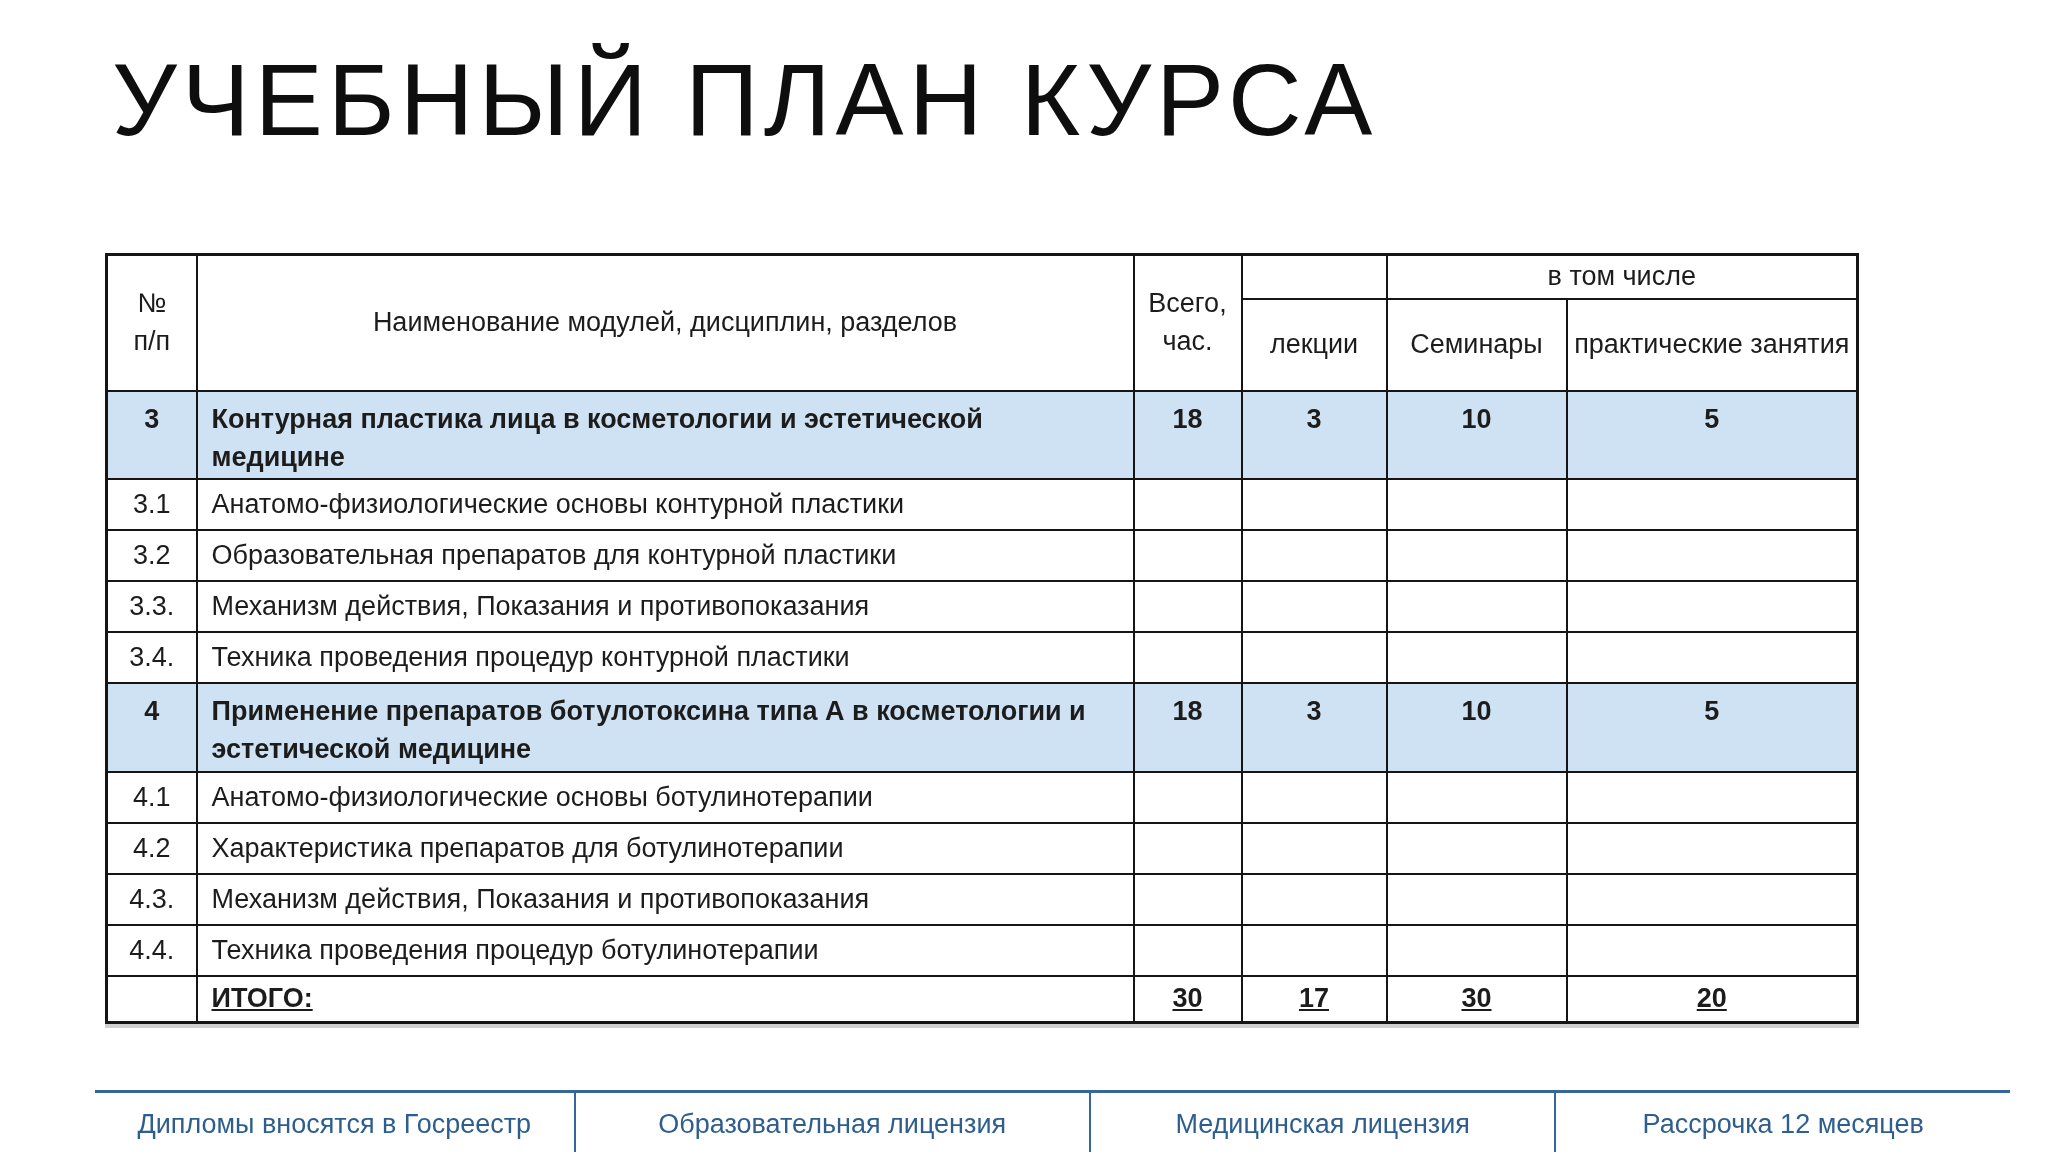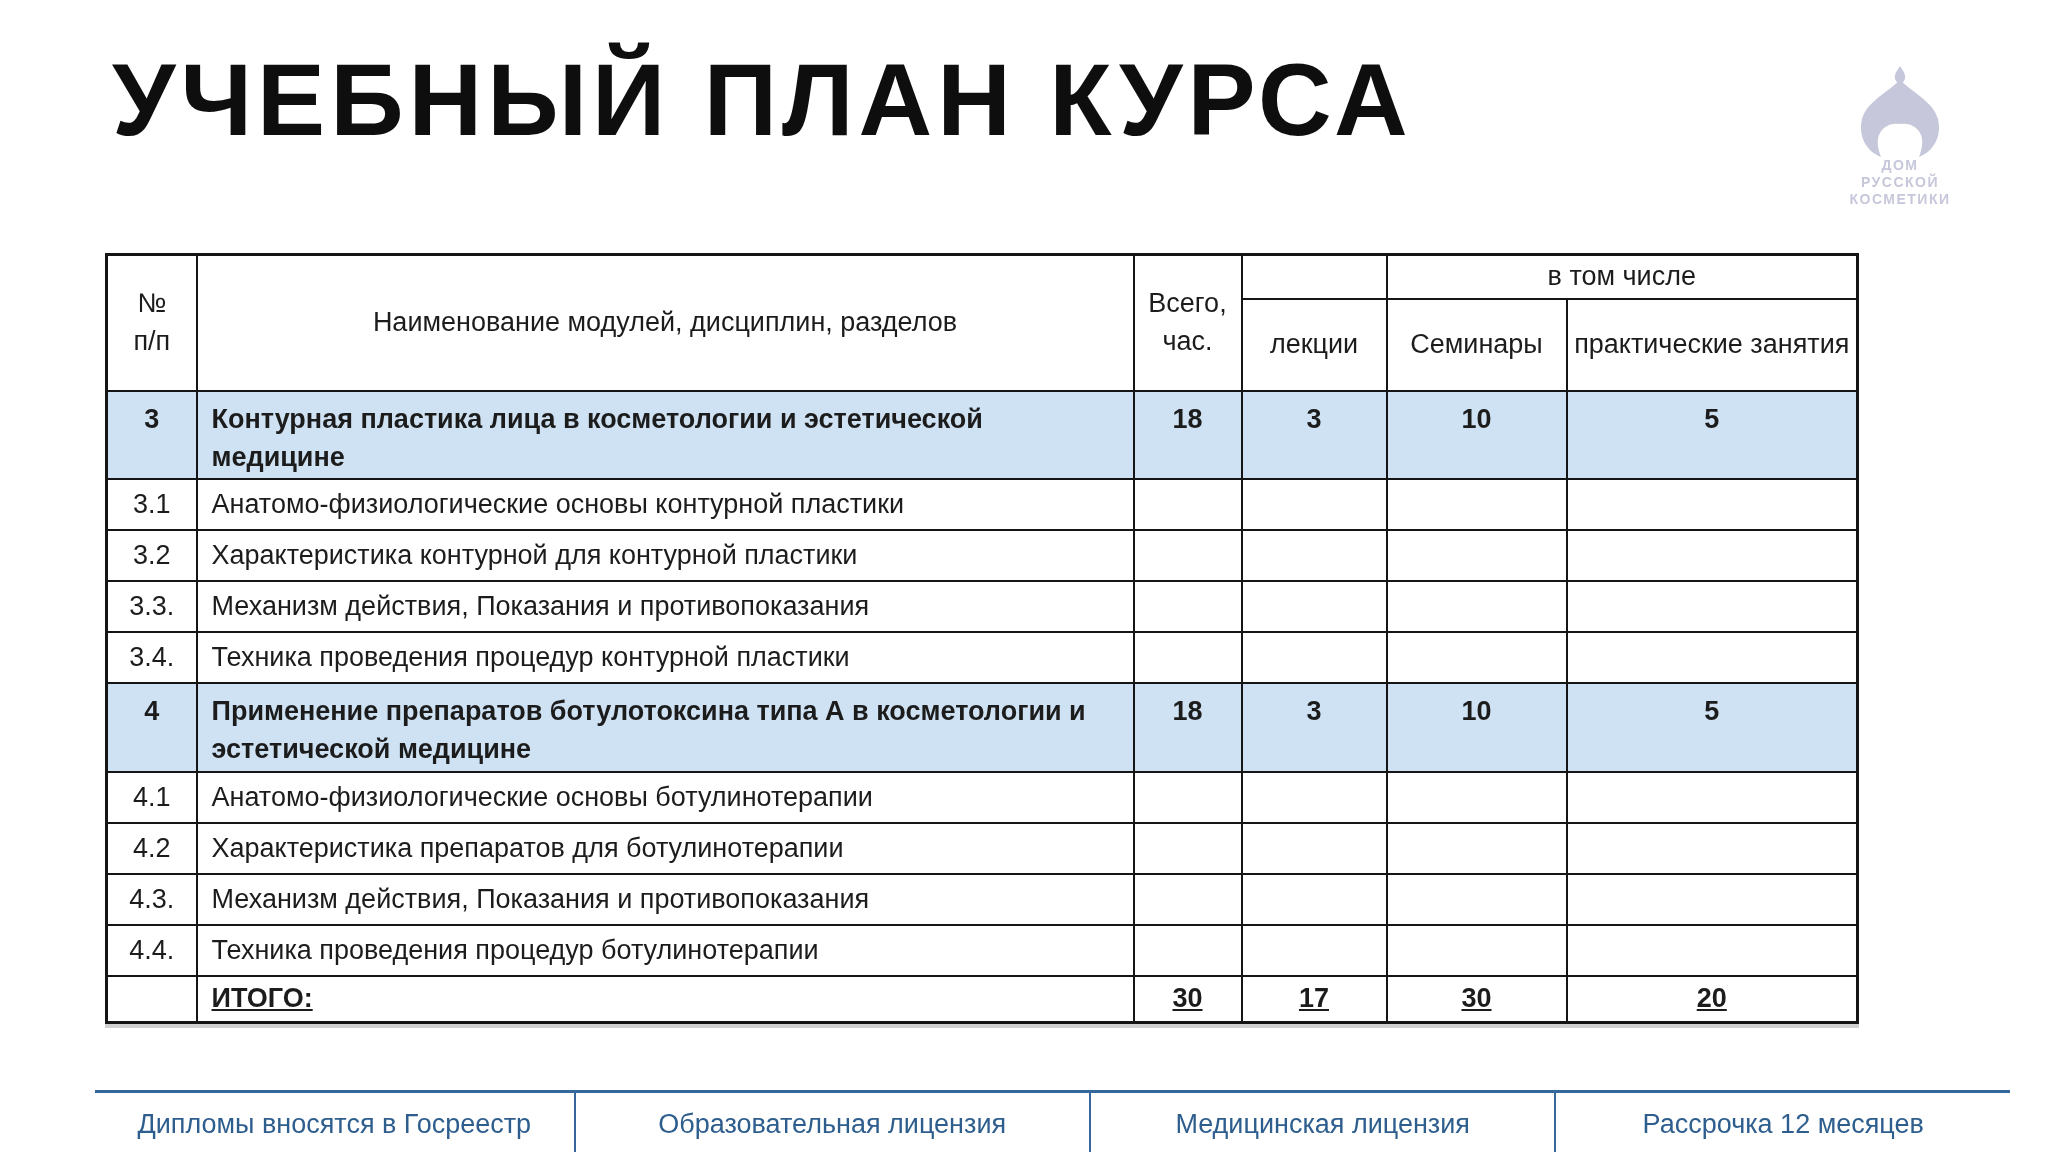--- a/index.html
+++ b/index.html
@@ -4,21 +4,21 @@
 <title>Учебный план курса</title>
 <style>
   html,body{margin:0;padding:0;background:#ffffff;}
   .slide{
     position:relative;width:2048px;height:1152px;background:#ffffff;overflow:hidden;
     font-family:"Liberation Sans","DejaVu Sans",sans-serif;color:#1c1c1c;
   }
   
   .title{
     position:absolute;left:112px;top:42px;
-    font-size:102px;font-weight:700;letter-spacing:5px;
+    font-size:102px;font-weight:400;letter-spacing:5px;
     color:#0e0e0e;white-space:nowrap;line-height:1.15;
   }
   
   .logo{position:absolute;left:1838px;top:62px;width:124px;height:150px;color:var(--logo-lavender,#c6c7da);}
   .logo svg{display:block;width:100%;height:100%;}
   
   table.curriculum{
     position:absolute;left:105px;top:253px;width:1751px;
     border-collapse:collapse;table-layout:fixed;
     box-shadow:0 4px 0 rgba(120,120,120,.35);
@@ -58,29 +58,20 @@
   .footer-item + .footer-item{border-left:2px solid var(--footer-line,#35679c);}
   .fi-0{width:480px;}.fi-1{width:515px;}.fi-2{width:465px;}.fi-3{width:455px;}
 </style>
 </head>
 <body>
 
 <div class="slide">
 
   <div class="title">УЧЕБНЫЙ ПЛАН КУРСА</div>
 
-  <div class="logo">
-    <svg viewBox="0 0 124 150" aria-hidden="true">
-      <path fill="currentColor" d="M62 4 C66 10 69 14 66 19 C64 22 60 22 58 19 C55 14 58 10 62 4 Z"></path>
-      <path fill="currentColor" d="M62 18 C78 33 95 40 100 57 C104 74 96 89 81 95 C85 85 86 75 80 68 C73 60 62 62 62 62 C62 62 51 60 44 68 C38 75 39 85 43 95 C28 89 20 74 24 57 C29 40 46 33 62 18 Z"></path>
-      <text x="62" y="108" text-anchor="middle" font-size="14" font-weight="bold" letter-spacing="1.5" fill="currentColor">ДОМ</text>
-      <text x="62" y="125" text-anchor="middle" font-size="14" font-weight="bold" letter-spacing="1.5" fill="currentColor">РУССКОЙ</text>
-      <text x="62" y="142" text-anchor="middle" font-size="14" font-weight="bold" letter-spacing="1.5" fill="currentColor">КОСМЕТИКИ</text>
-    </svg>
-  </div>
 
   <table class="curriculum">
     <colgroup>
       <col style="width:90px">
         <col style="width:937px">
         <col style="width:108px">
       <col style="width:145px">
         <col style="width:180px">
         <col style="width:291px">
     </colgroup>
@@ -110,21 +101,21 @@
         <tr class="row-sub">
           <td class="c-num">3.1</td>
           <td class="c-name">Анатомо-физиологические основы  контурной пластики</td>
           <td class="c-val"></td>
           <td class="c-val"></td>
           <td class="c-val"></td>
           <td class="c-val"></td>
         </tr>
         <tr class="row-sub">
           <td class="c-num">3.2</td>
-          <td class="c-name">Характеристика контурной для контурной пластики</td>
+          <td class="c-name">Образовательная препаратов для контурной пластики</td>
           <td class="c-val"></td>
           <td class="c-val"></td>
           <td class="c-val"></td>
           <td class="c-val"></td>
         </tr>
         <tr class="row-sub">
           <td class="c-num">3.3.</td>
           <td class="c-name">Механизм действия, Показания и противопоказания</td>
           <td class="c-val"></td>
           <td class="c-val"></td>

